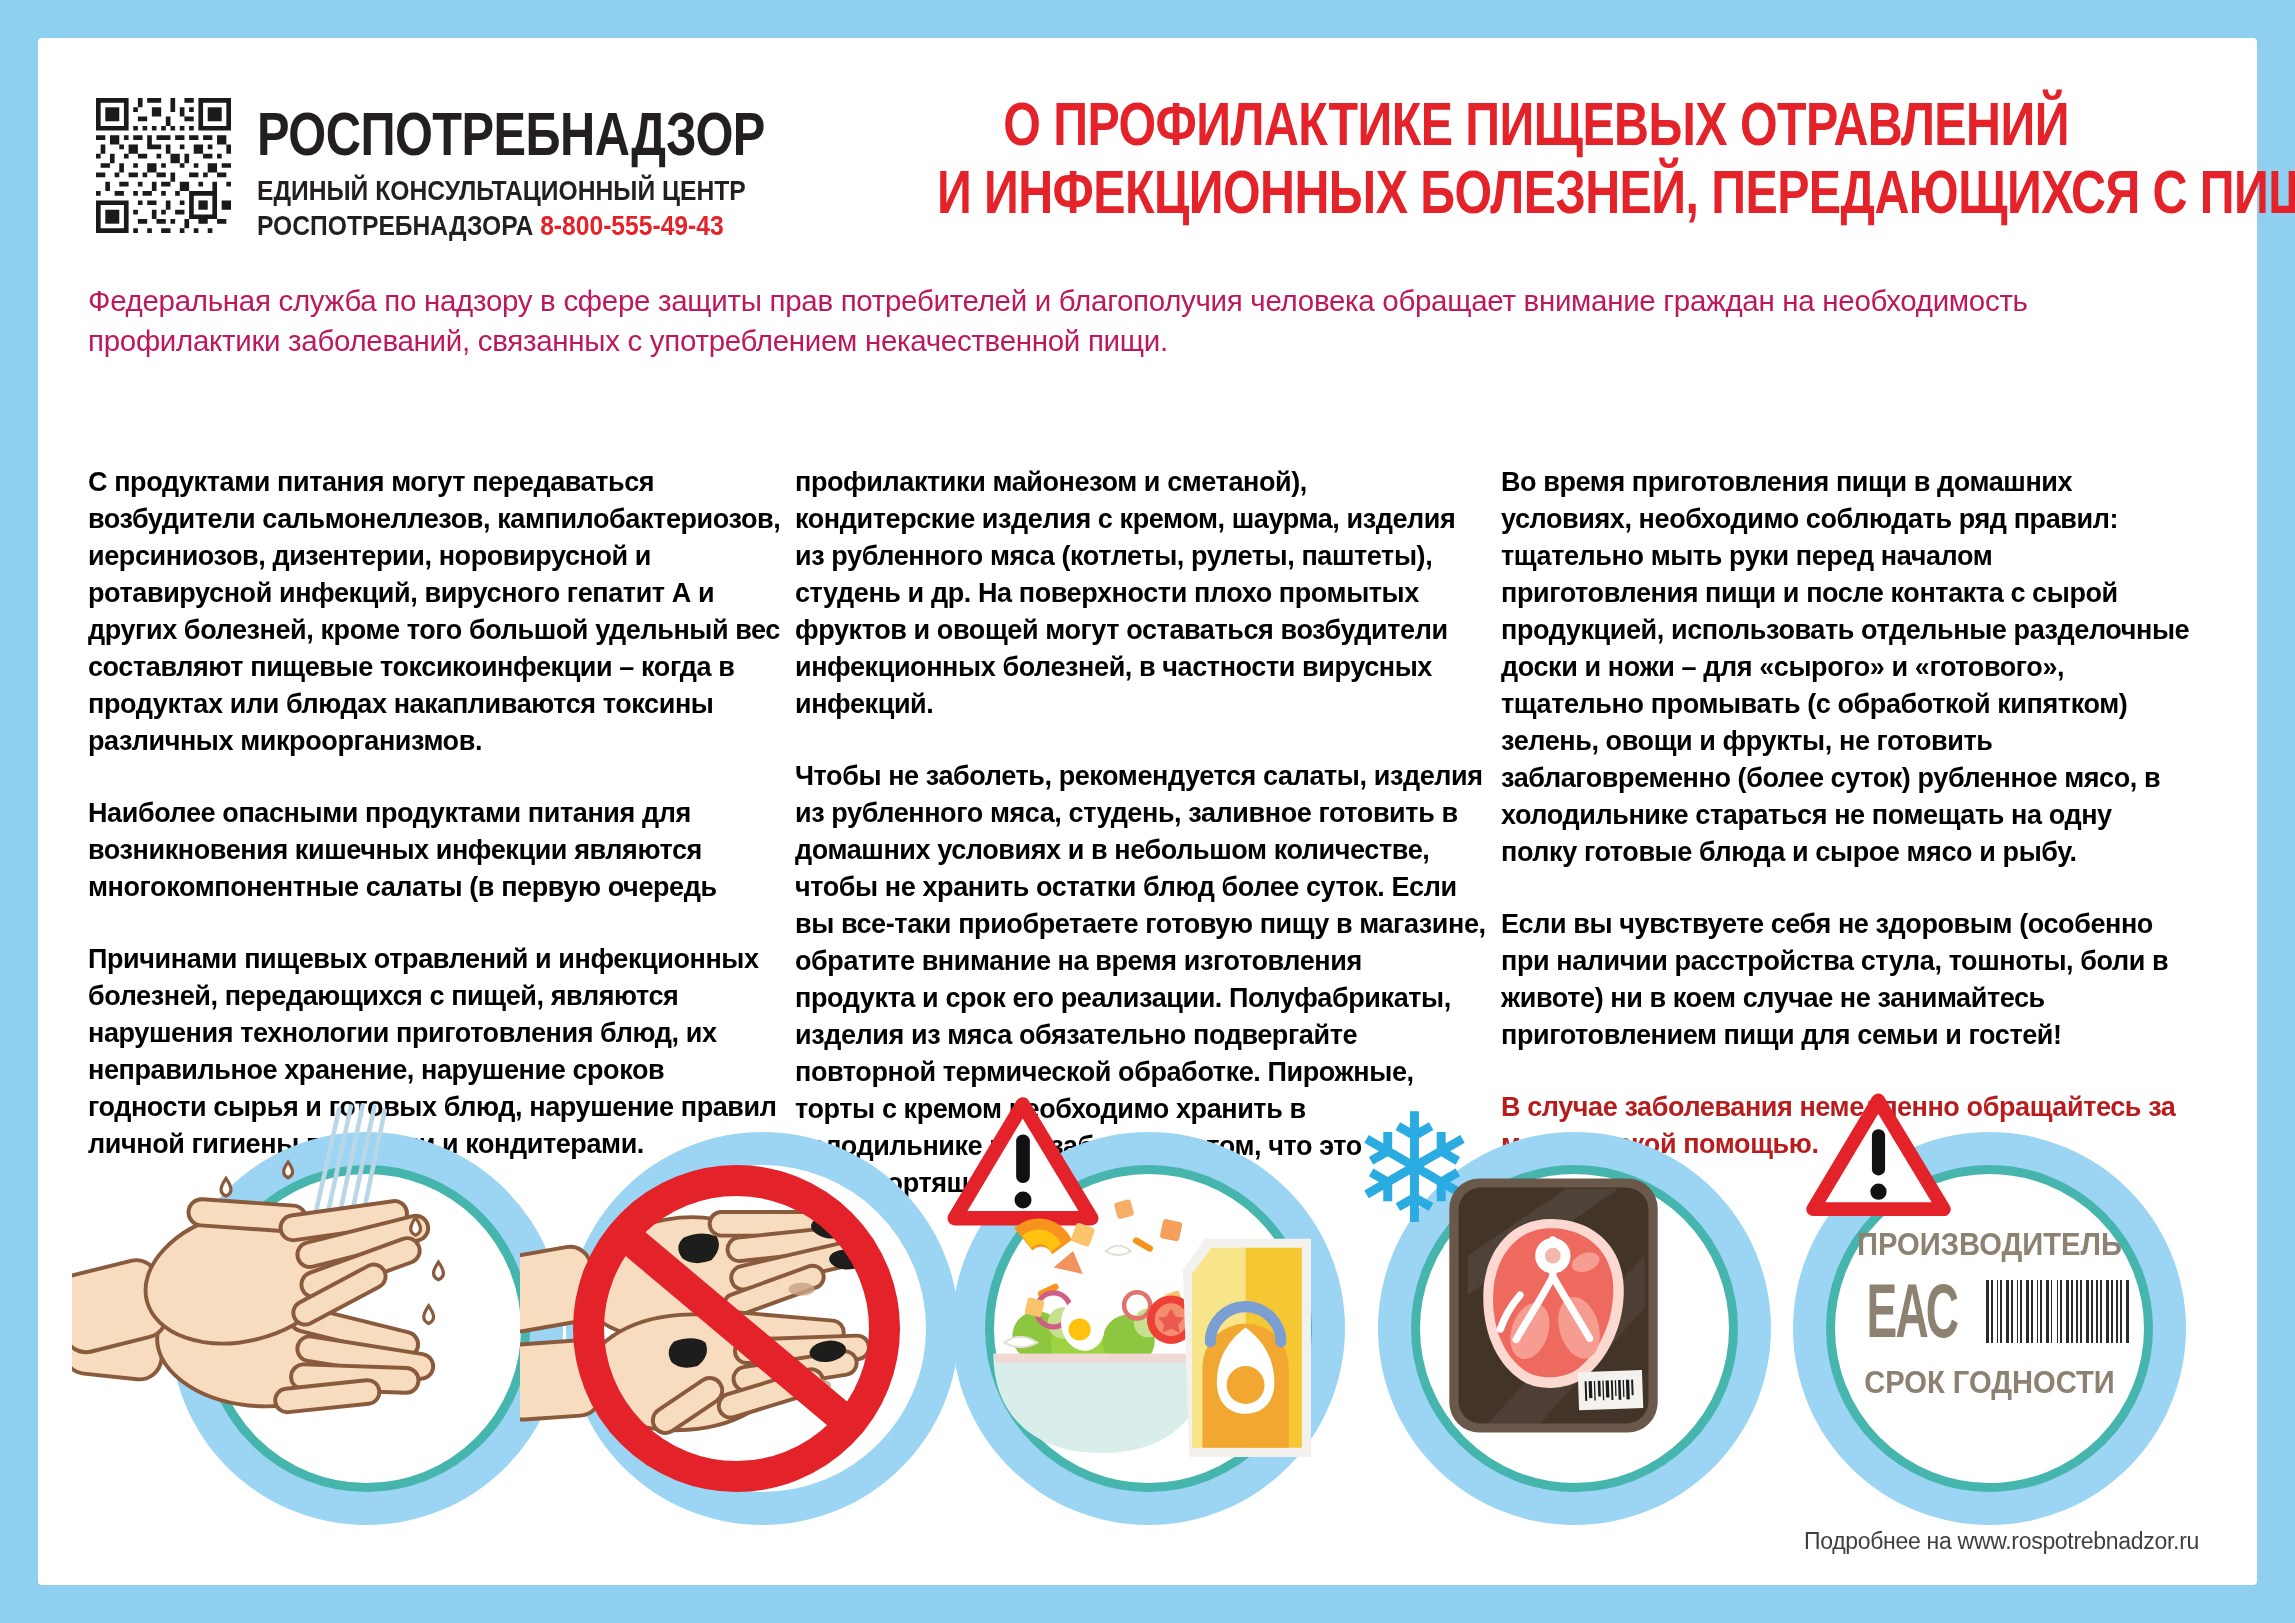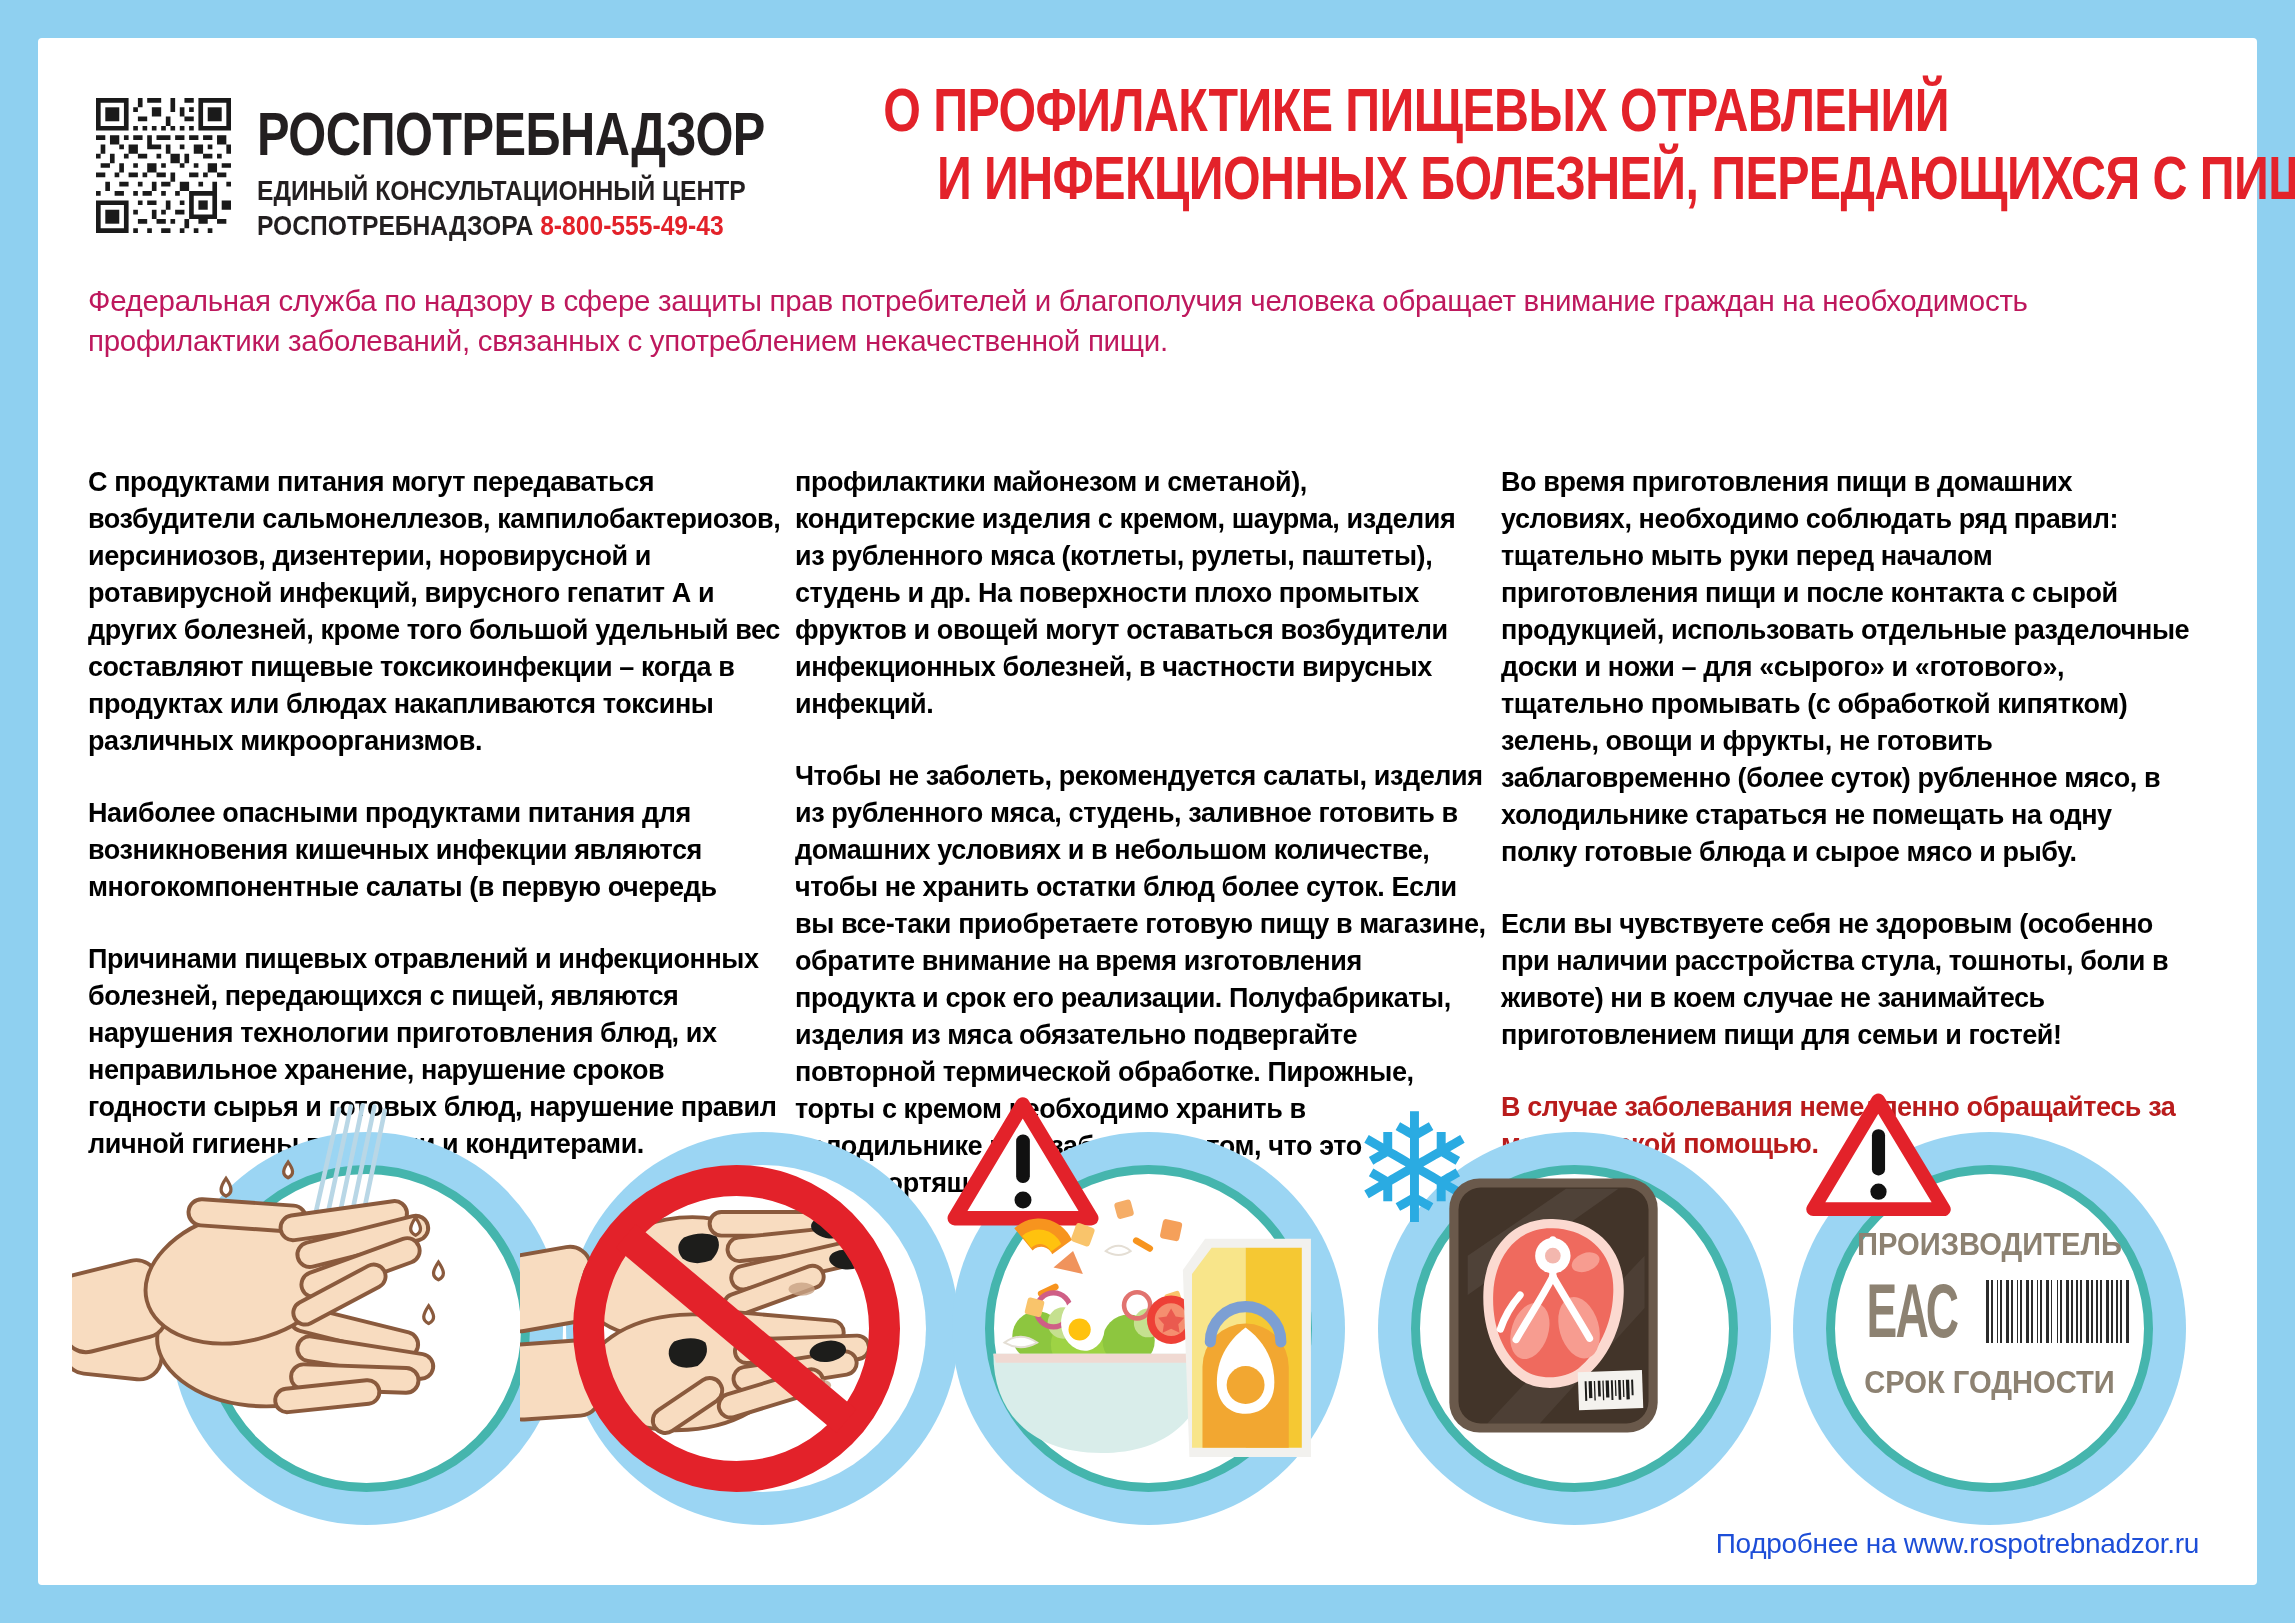--- a/index.html
+++ b/index.html
@@ -22,21 +22,21 @@
     font-size:61px;font-weight:bold;color:#231f20;
     white-space:nowrap;transform:scaleX(.8);transform-origin:0 0;
     letter-spacing:-0.7px;
   }
   .hdr-sub{
     left:257px;top:173px;width:851px;
     font-size:28px;font-weight:bold;color:#231f20;line-height:35px;
     transform:scaleX(.88);transform-origin:0 0;white-space:nowrap;
   }
   .hdr-phone{color:#e3222a;}
-  .title-wrap{left:733px;top:76px;width:1486px;text-align:left;}
+  .title-wrap{left:733px;top:90px;width:1486px;text-align:right;}
   .title-line{
     font-size:62px;line-height:68px;font-weight:bold;color:#e3222a;
     white-space:nowrap;display:inline-block;transform:scaleX(.78);
     transform-origin:50% 50%;letter-spacing:-0.7px;
   }
   
   .intro{
     left:88px;top:281px;width:2124px;
     font-size:29.5px;line-height:40px;color:#be185d;letter-spacing:-0.3px;
   }
@@ -89,21 +89,21 @@
     background:
       repeating-linear-gradient(90deg,
         #2b2b2b 0 2.6px, #fff 2.6px 5.2px,
         #2b2b2b 5.2px 6.5px, #fff 6.5px 10.5px,
         #2b2b2b 10.5px 12.4px, #fff 12.4px 14.4px,
         #2b2b2b 14.4px 15.7px, #fff 15.7px 20px);
   }
   
   .footer{
     left:1505px;top:1528px;width:694px;text-align:right;
-    font-size:28px;color:#1d4ed8;letter-spacing:-0.3px;
+    font-size:23px;color:#404040;letter-spacing:-0.3px;
   }
   svg{display:block;}
 </style>
 </head>
 <body>
 
 <div class="page">
   <div class="sheet"></div>
 
   <div class="abs qr">

